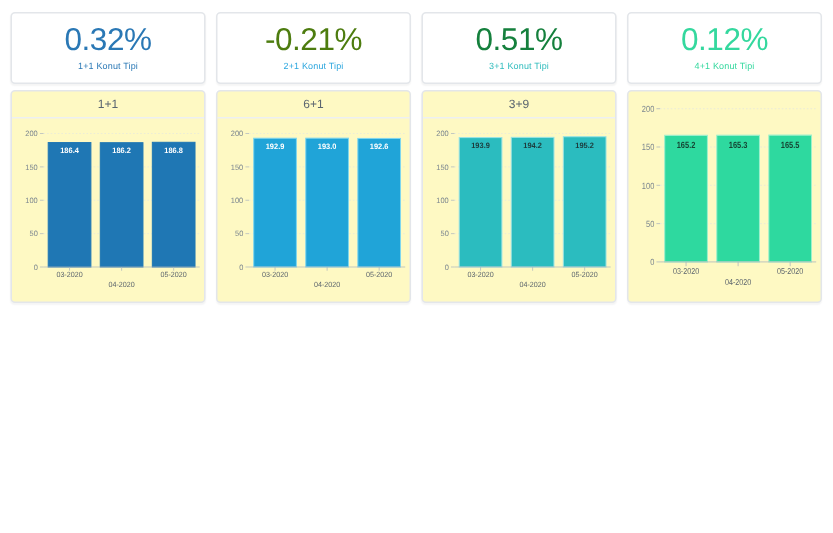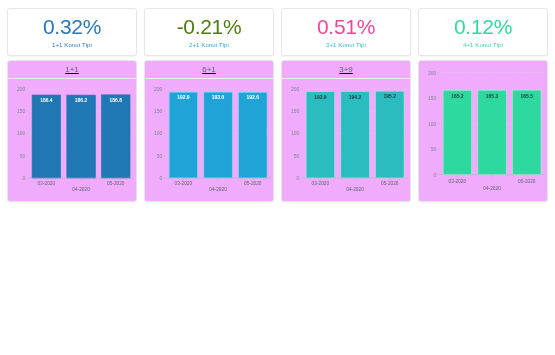--- a/index.html
+++ b/index.html
@@ -25,25 +25,25 @@
     align-items: center; justify-content: center;
   }
   .kpi-value { font-size: 21px; font-weight: 400; line-height: 1.05; letter-spacing: -.3px; }
   .kpi-label { font-size: 6px; margin-top: 3px; letter-spacing: .1px; }
 
   
   .chart-row { display: flex; gap: 7px; padding: 4px 2px 0 2px; }
   .chart-card {
     flex: 1 1 0;
     height: 142px;
-    background: #f0abfc;
+    background: #fef9c3;
     border: 1px solid #e3e6ea;
     border-radius: 3px;
     box-shadow: 0 1px 1px rgba(0,0,0,.045);
-    display: flex; flex-direction: column; text-decoration: underline;
+    display: flex; flex-direction: column;
   }
   .chart-header {
     height: 18px; flex: 0 0 18px;
     border-bottom: 1px solid #edf0f2;
     display: flex; align-items: center; justify-content: center;
     font-size: 8px; color: #5a6570;
   }
   .chart-body { flex: 1 1 auto; position: relative; }
   .chart-svg { display: block; width: 100%; height: 100%; }
 
@@ -61,21 +61,21 @@
   <div class="kpi-row">
     <div class="kpi-card">
       <div class="kpi-value" style="color: rgb(42, 120, 181);">0.32%</div>
       <div class="kpi-label" style="color: rgb(42, 120, 181);">1+1 Konut Tipi</div>
     </div>
     <div class="kpi-card">
       <div class="kpi-value" style="color: #4d7c0f;">-0.21%</div>
       <div class="kpi-label" style="color: rgb(43, 166, 222);">2+1 Konut Tipi</div>
     </div>
     <div class="kpi-card">
-      <div class="kpi-value" style="color: #ec4899;">0.51%</div>
+      <div class="kpi-value" style="color: #15803d;">0.51%</div>
       <div class="kpi-label" style="color: rgb(47, 188, 189);">3+1 Konut Tipi</div>
     </div>
     <div class="kpi-card">
       <div class="kpi-value" style="color: rgb(52, 216, 158);">0.12%</div>
       <div class="kpi-label" style="color: rgb(52, 216, 158);">4+1 Konut Tipi</div>
     </div>
   </div>
 
   <div class="chart-row">
     <div class="chart-card">

